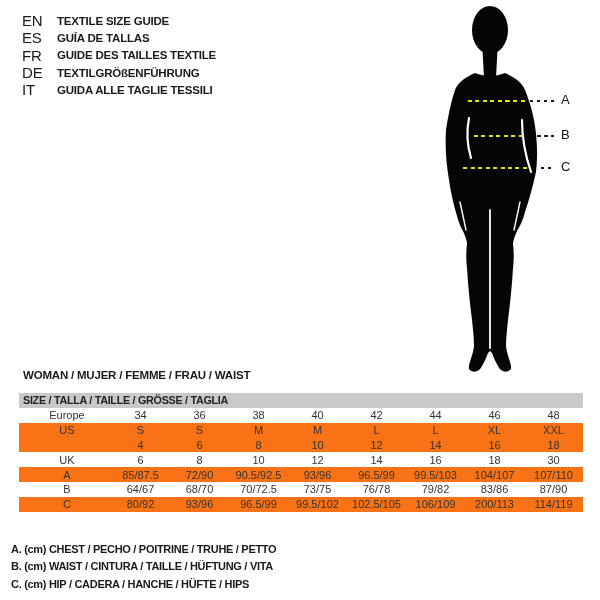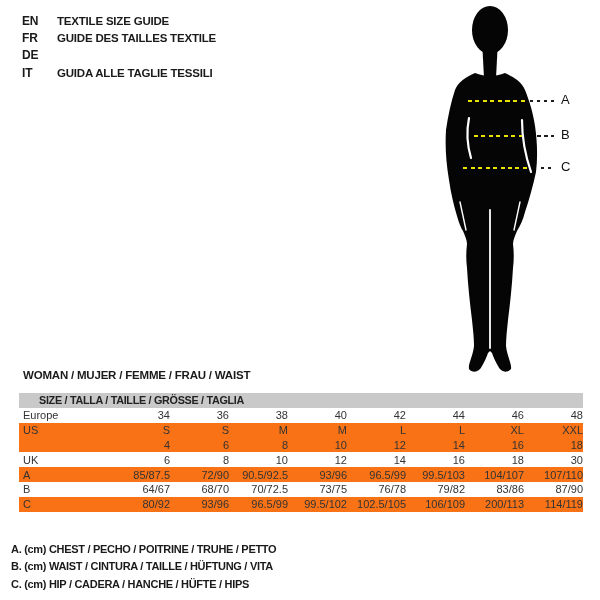--- a/index.html
+++ b/index.html
@@ -3,63 +3,68 @@
 <meta charset="utf-8">
 <style>
   html,body{margin:0;padding:0;background:#fff;}
   .canvas{
     position:relative;width:600px;height:600px;background:#ffffff;overflow:hidden;
     font-family:"Liberation Sans",sans-serif;color:#1a1a1a;
   }
   
   .lang-list{position:absolute;left:22px;top:12px;}
   .lang-row{display:flex;height:17.3px;align-items:center;}
-  .lang-code{width:35px;font-weight:bold;font-size:12px;letter-spacing:-0.2px;}
+  .lang-code{width:35px;font-weight:normal;font-size:15px;letter-spacing:-0.2px;}
   .lang-label{font-weight:bold;font-size:11.5px;letter-spacing:-0.2px;white-space:nowrap;}
 
   
   .figure-svg{position:absolute;left:410px;top:4px;}
   .dash-yellow{position:absolute;height:2px;
     background:repeating-linear-gradient(90deg,var(--yellow,#e8e400) 0 4px,transparent 4px 7.5px);}
   .dash-black{position:absolute;height:2px;
     background:repeating-linear-gradient(90deg,#1c1c1c 0 3.5px,transparent 3.5px 7px);}
   .marker-label{position:absolute;font-size:13px;color:#111;line-height:14px;}
 
   
   .section-title{position:absolute;left:23px;top:369px;font-size:11.5px;font-weight:bold;letter-spacing:-0.2px;}
 
   
   .size-table{position:absolute;left:19px;top:393px;width:564px;}
   .thead{height:15px;line-height:15px;background:#c9c9c9;font-weight:bold;font-size:10.8px;
-    letter-spacing:-0.3px;padding-left:20px;color:#222;}
+    letter-spacing:-0.3px;padding-left:4px;color:#222;}
   .trow{display:flex;height:14.8px;align-items:center;font-size:11px;color:#333;}
   .trow.alt{background:#f97316;}
-  .tcell-label{width:88px;padding-left:4px;}
-  .tcell{flex:1;text-align:right;}
+  .tcell-label{width:88px;padding-left:4px;text-align:center;}
+  .tcell{flex:1;text-align:center;}
 
   
   .legend{position:absolute;left:11px;top:543px;}
   .legend-line{font-size:11px;font-weight:bold;height:17.3px;letter-spacing:-0.3px;white-space:nowrap;}
 </style>
 </head>
 <body>
 
 <div class="canvas">
 
   <div class="lang-list">
       <div class="lang-row">
         <span class="lang-code">EN</span>
         <span class="lang-label">TEXTILE SIZE GUIDE</span>
       </div>
       <div class="lang-row">
+        <span class="lang-code">ES</span>
+        <span class="lang-label">GUÍA DE TALLAS</span>
+      </div>
+      <div class="lang-row">
         <span class="lang-code">FR</span>
         <span class="lang-label">GUIDE DES TAILLES TEXTILE</span>
       </div>
       <div class="lang-row">
         <span class="lang-code">DE</span>
+        <span class="lang-label">TEXTILGRÖßENFÜHRUNG</span>
       </div>
       <div class="lang-row">
         <span class="lang-code">IT</span>
         <span class="lang-label">GUIDA ALLE TAGLIE TESSILI</span>
       </div>
     </div>
 
   <svg class="figure-svg" width="160" height="368" viewBox="0 0 160 368" xmlns="http://www.w3.org/2000/svg">
     <g fill="#050505">
       <ellipse cx="80" cy="26" rx="18" ry="24"></ellipse>

